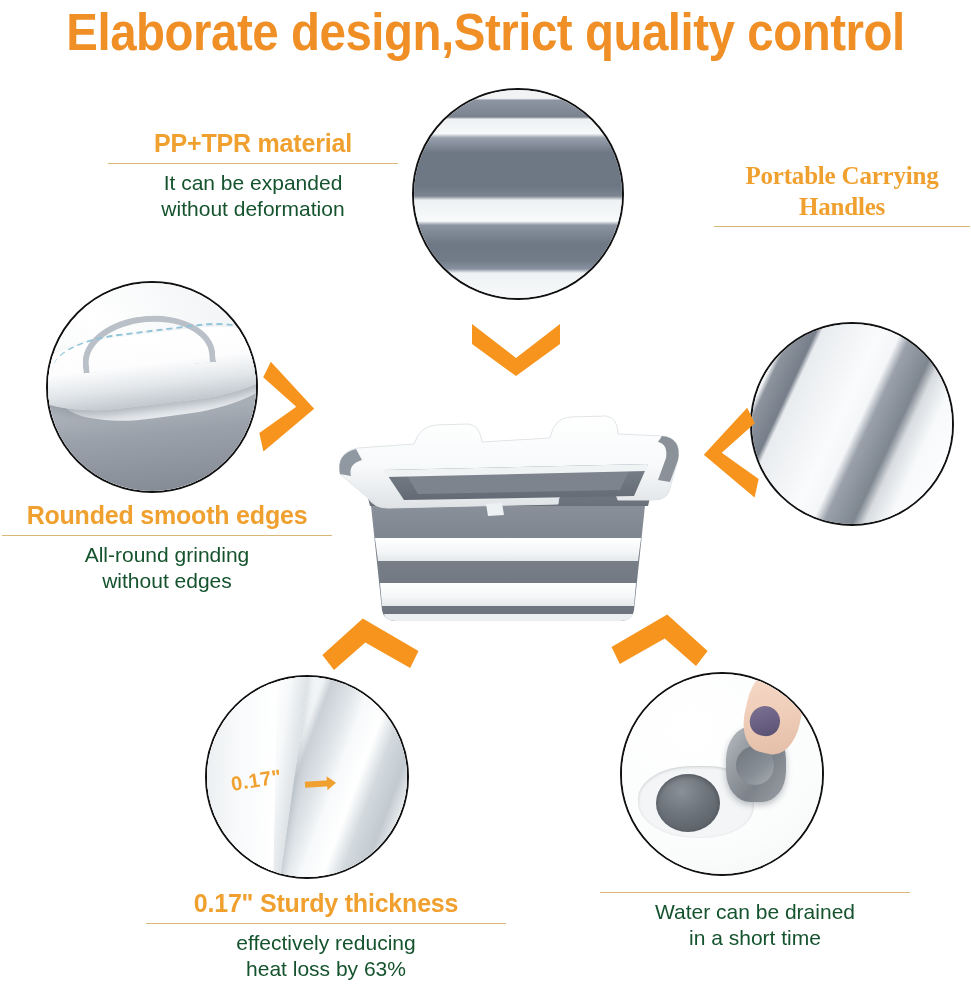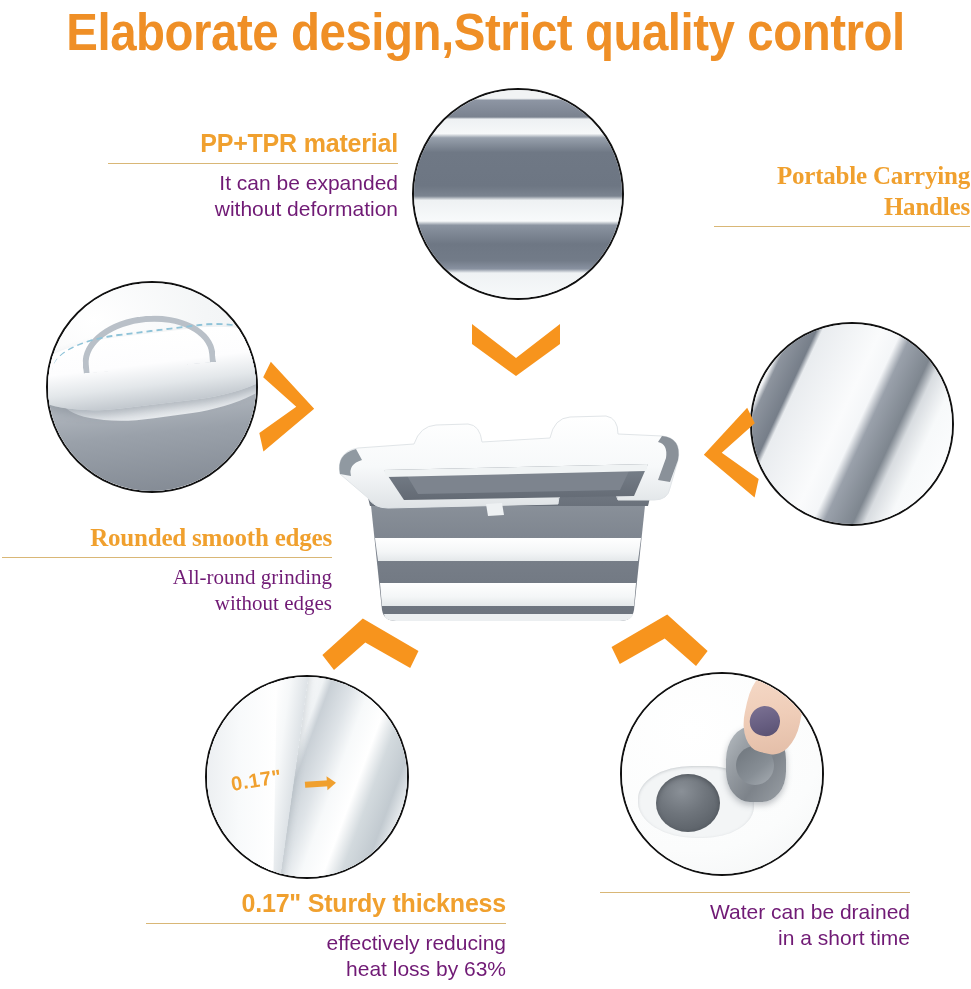--- a/index.html
+++ b/index.html
@@ -48,30 +48,30 @@
     line-height: 31px;
     letter-spacing: -0.2px;
     white-space: pre-line;
   }
   .f-rule {
     height: 1px;
     background: #d9b776;
     margin: 4px 0 6px 0;
   }
   .feature .f-sub {
-    color: #701a75;
+    color: #14532d;
     font-size: 21px;
     line-height: 26px;
     white-space: pre-line;
   }
-  .f-center { text-align: right; }
+  .f-center { text-align: center; }
 
   #feat-material { left: 108px; top: 128px; width: 290px; }
   #feat-handles  { left: 714px; top: 160px; width: 256px; font-family: Liberation Serif, serif; }
-  #feat-edges    { left: 2px;   top: 522px; width: 330px; font-family: Liberation Serif, serif; }
+  #feat-edges    { left: 2px;   top: 500px; width: 330px; }
   #feat-thick    { left: 146px; top: 888px; width: 360px; }
   #feat-plug     { left: 600px; top: 888px; width: 310px; }
 
   
   .circle {
     position: absolute;
     border-radius: 50%;
     border: 2px solid #111111;
     overflow: hidden;
     background: #f7f8f9;

